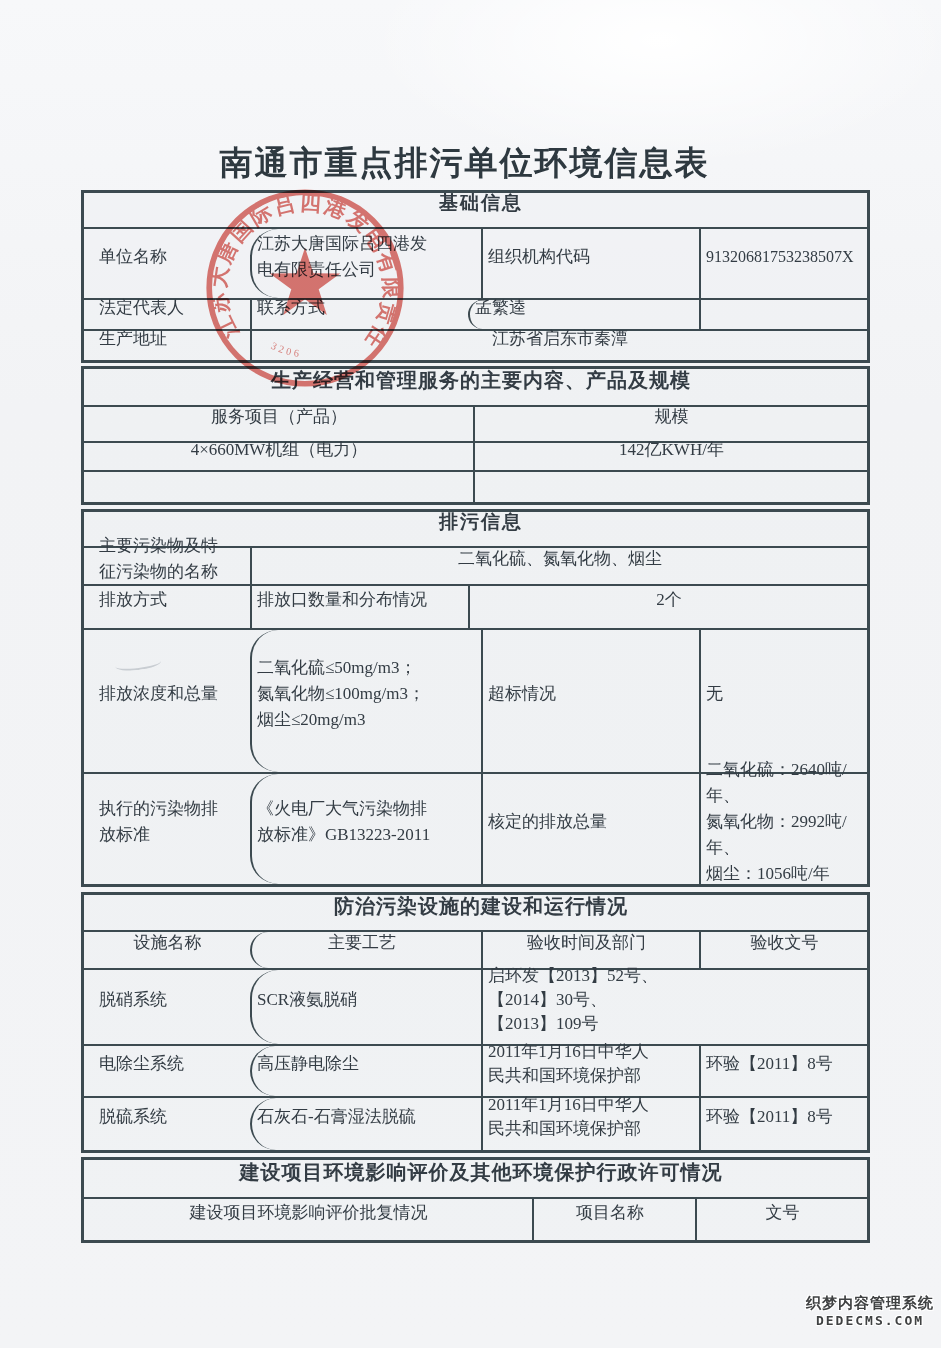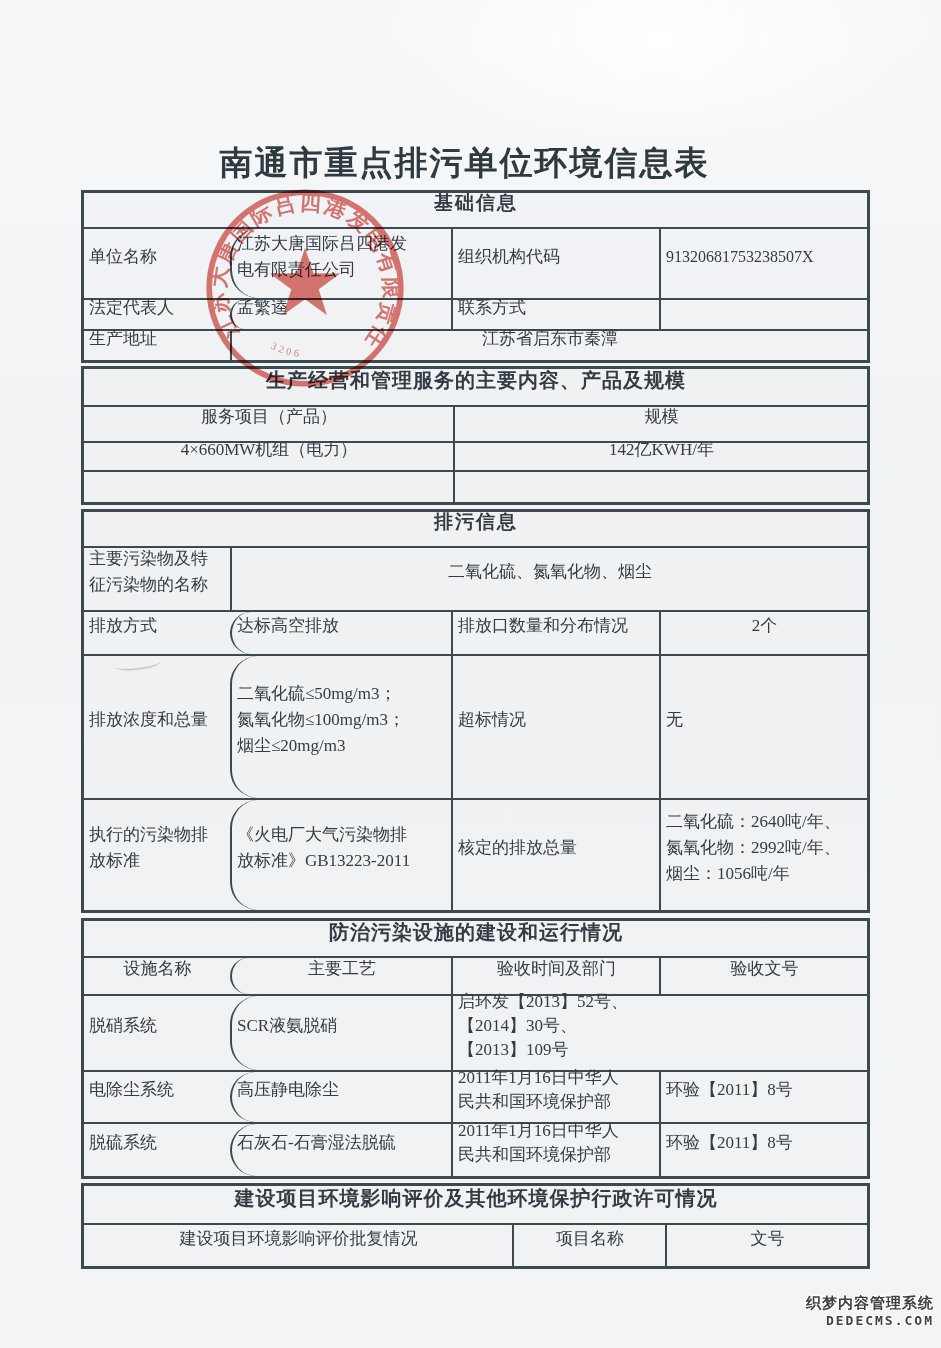--- a/index.html
+++ b/index.html
@@ -30,21 +30,21 @@
   }
   .bA{margin-bottom:3px;}
   .bB{margin-bottom:4px;}
   .bC{margin-bottom:5px;}
   .bD{margin-bottom:4px;}
   .row{display:flex;box-sizing:border-box;align-items:stretch;}
   .row + .row{border-top:2px solid var(--line);}
   .cell{
     display:flex;align-items:center;box-sizing:border-box;
     padding:1px 4px 15px 5px;
-    font-size:17px;line-height:26px;
+    font-size:17px;line-height:26px;margin-left:10px;
   }
   .cell + .cell{border-left:2px solid var(--line);}
   .c1{width:146px;}
   .c2{width:221px;border-radius:28px;}
   .c3{width:208px;}
   .c4{flex:1;}
   .bhalf{width:369px;}
   .e1{width:153px;}
   .e2{width:428px;}
   .e3{flex:1;}
@@ -61,21 +61,21 @@
   }
   .stamp svg{width:100%;height:100%;}
   .stamp text{font-family:"Liberation Serif","DejaVu Serif",serif;}
   
   .pencil{
     position:absolute;left:115px;top:658px;width:46px;height:10px;
     border-bottom:2px solid #9aa2ab;border-radius:50%;
     opacity:0.45;transform:rotate(-7deg);
   }
   .watermark{
-    position:absolute;right:7px;top:1295px;text-align:right;
+    position:absolute;right:7px;top:1295px;text-align:center;
     font-family:"DejaVu Sans Mono","Liberation Mono",monospace;
     color:#3f4142;line-height:17px;
   }
   .watermark .w1{
     font-size:15px;font-weight:bold;letter-spacing:1px;
     text-shadow:-1px -1px 0 #fff,1px -1px 0 #fff,-1px 1px 0 #fff,1px 1px 0 #fff;
   }
   .watermark .w2{
     font-size:13px;font-weight:bold;letter-spacing:2px;
     text-shadow:-1px -1px 0 #fff,1px -1px 0 #fff,-1px 1px 0 #fff,1px 1px 0 #fff;
@@ -96,22 +96,22 @@
       </div>
       <div class="row" style="height:71px">
         <div class="cell c1">单位名称</div>
         <div class="cell c2 ml">江苏大唐国际吕四港发
 电有限责任公司</div>
         <div class="cell c3">组织机构代码</div>
         <div class="cell c4 code">91320681753238507X</div>
       </div>
       <div class="row" style="height:31px">
         <div class="cell c1">法定代表人</div>
+        <div class="cell c3">联系方式</div>
         <div class="cell c2">孟繁逵</div>
-        <div class="cell c3">联系方式</div>
         <div class="cell c4"></div>
       </div>
       <div class="row" style="height:31px">
         <div class="cell c1">生产地址</div>
         <div class="cell c4 center">江苏省启东市秦潭</div>
       </div>
     </div>
 
     <div class="box bB">
       <div class="row" style="height:36px">
@@ -128,28 +128,27 @@
       <div class="row" style="height:32px">
         <div class="cell bhalf center"></div>
         <div class="cell c4 center"></div>
       </div>
     </div>
 
     <div class="box bC">
       <div class="row" style="height:34px">
         <div class="cell c4 center sechead-sm">排污信息</div>
       </div>
-      <div class="row" style="height:64px">
+      <div class="row" style="height:38px">
         <div class="cell c1 ml">主要污染物及特
 征污染物的名称</div>
         <div class="cell c4 center">二氧化硫、氮氧化物、烟尘</div>
       </div>
       <div class="row" style="height:44px">
         <div class="cell c1">排放方式</div>
-        <div class="cell c2">达标高空排放</div>
         <div class="cell c3">排放口数量和分布情况</div>
         <div class="cell c4 center">2个</div>
       </div>
       <div class="row" style="height:144px">
         <div class="cell c1">排放浓度和总量</div>
         <div class="cell c2 ml">二氧化硫≤50mg/m3；
 氮氧化物≤100mg/m3；
 烟尘≤20mg/m3</div>
         <div class="cell c3" style="align-items:center">超标情况</div>
         <div class="cell c4">无</div>

